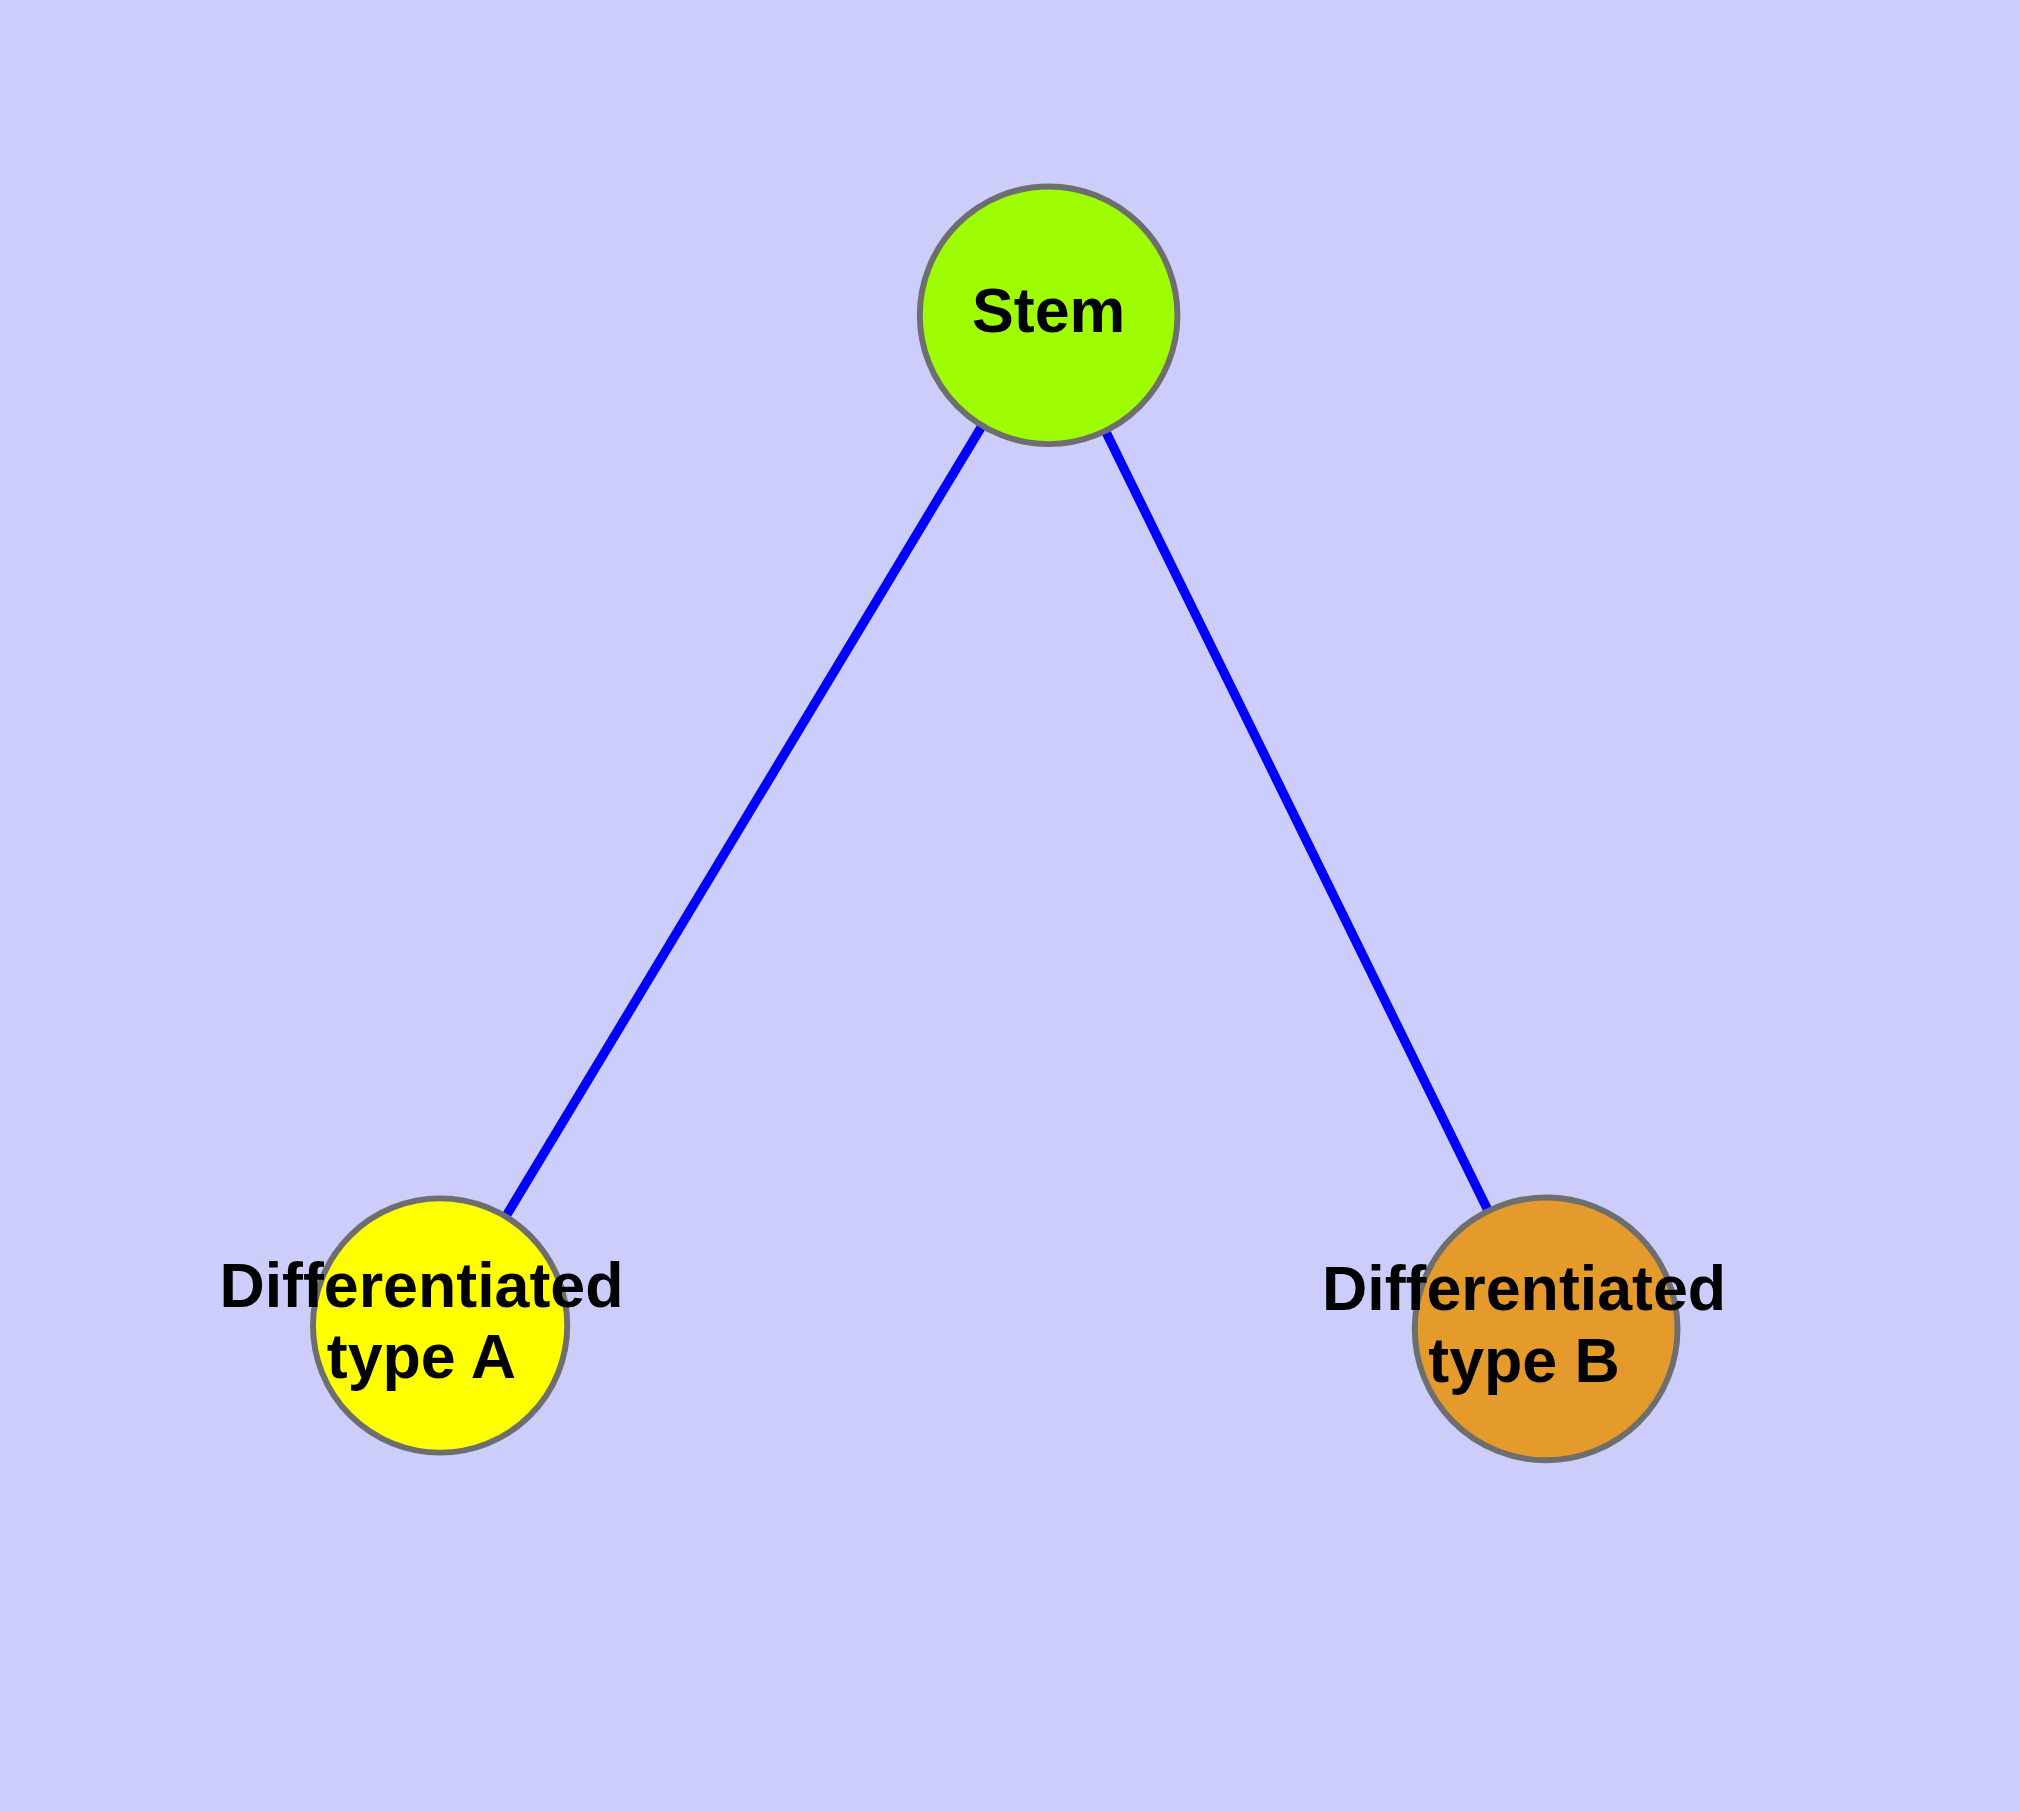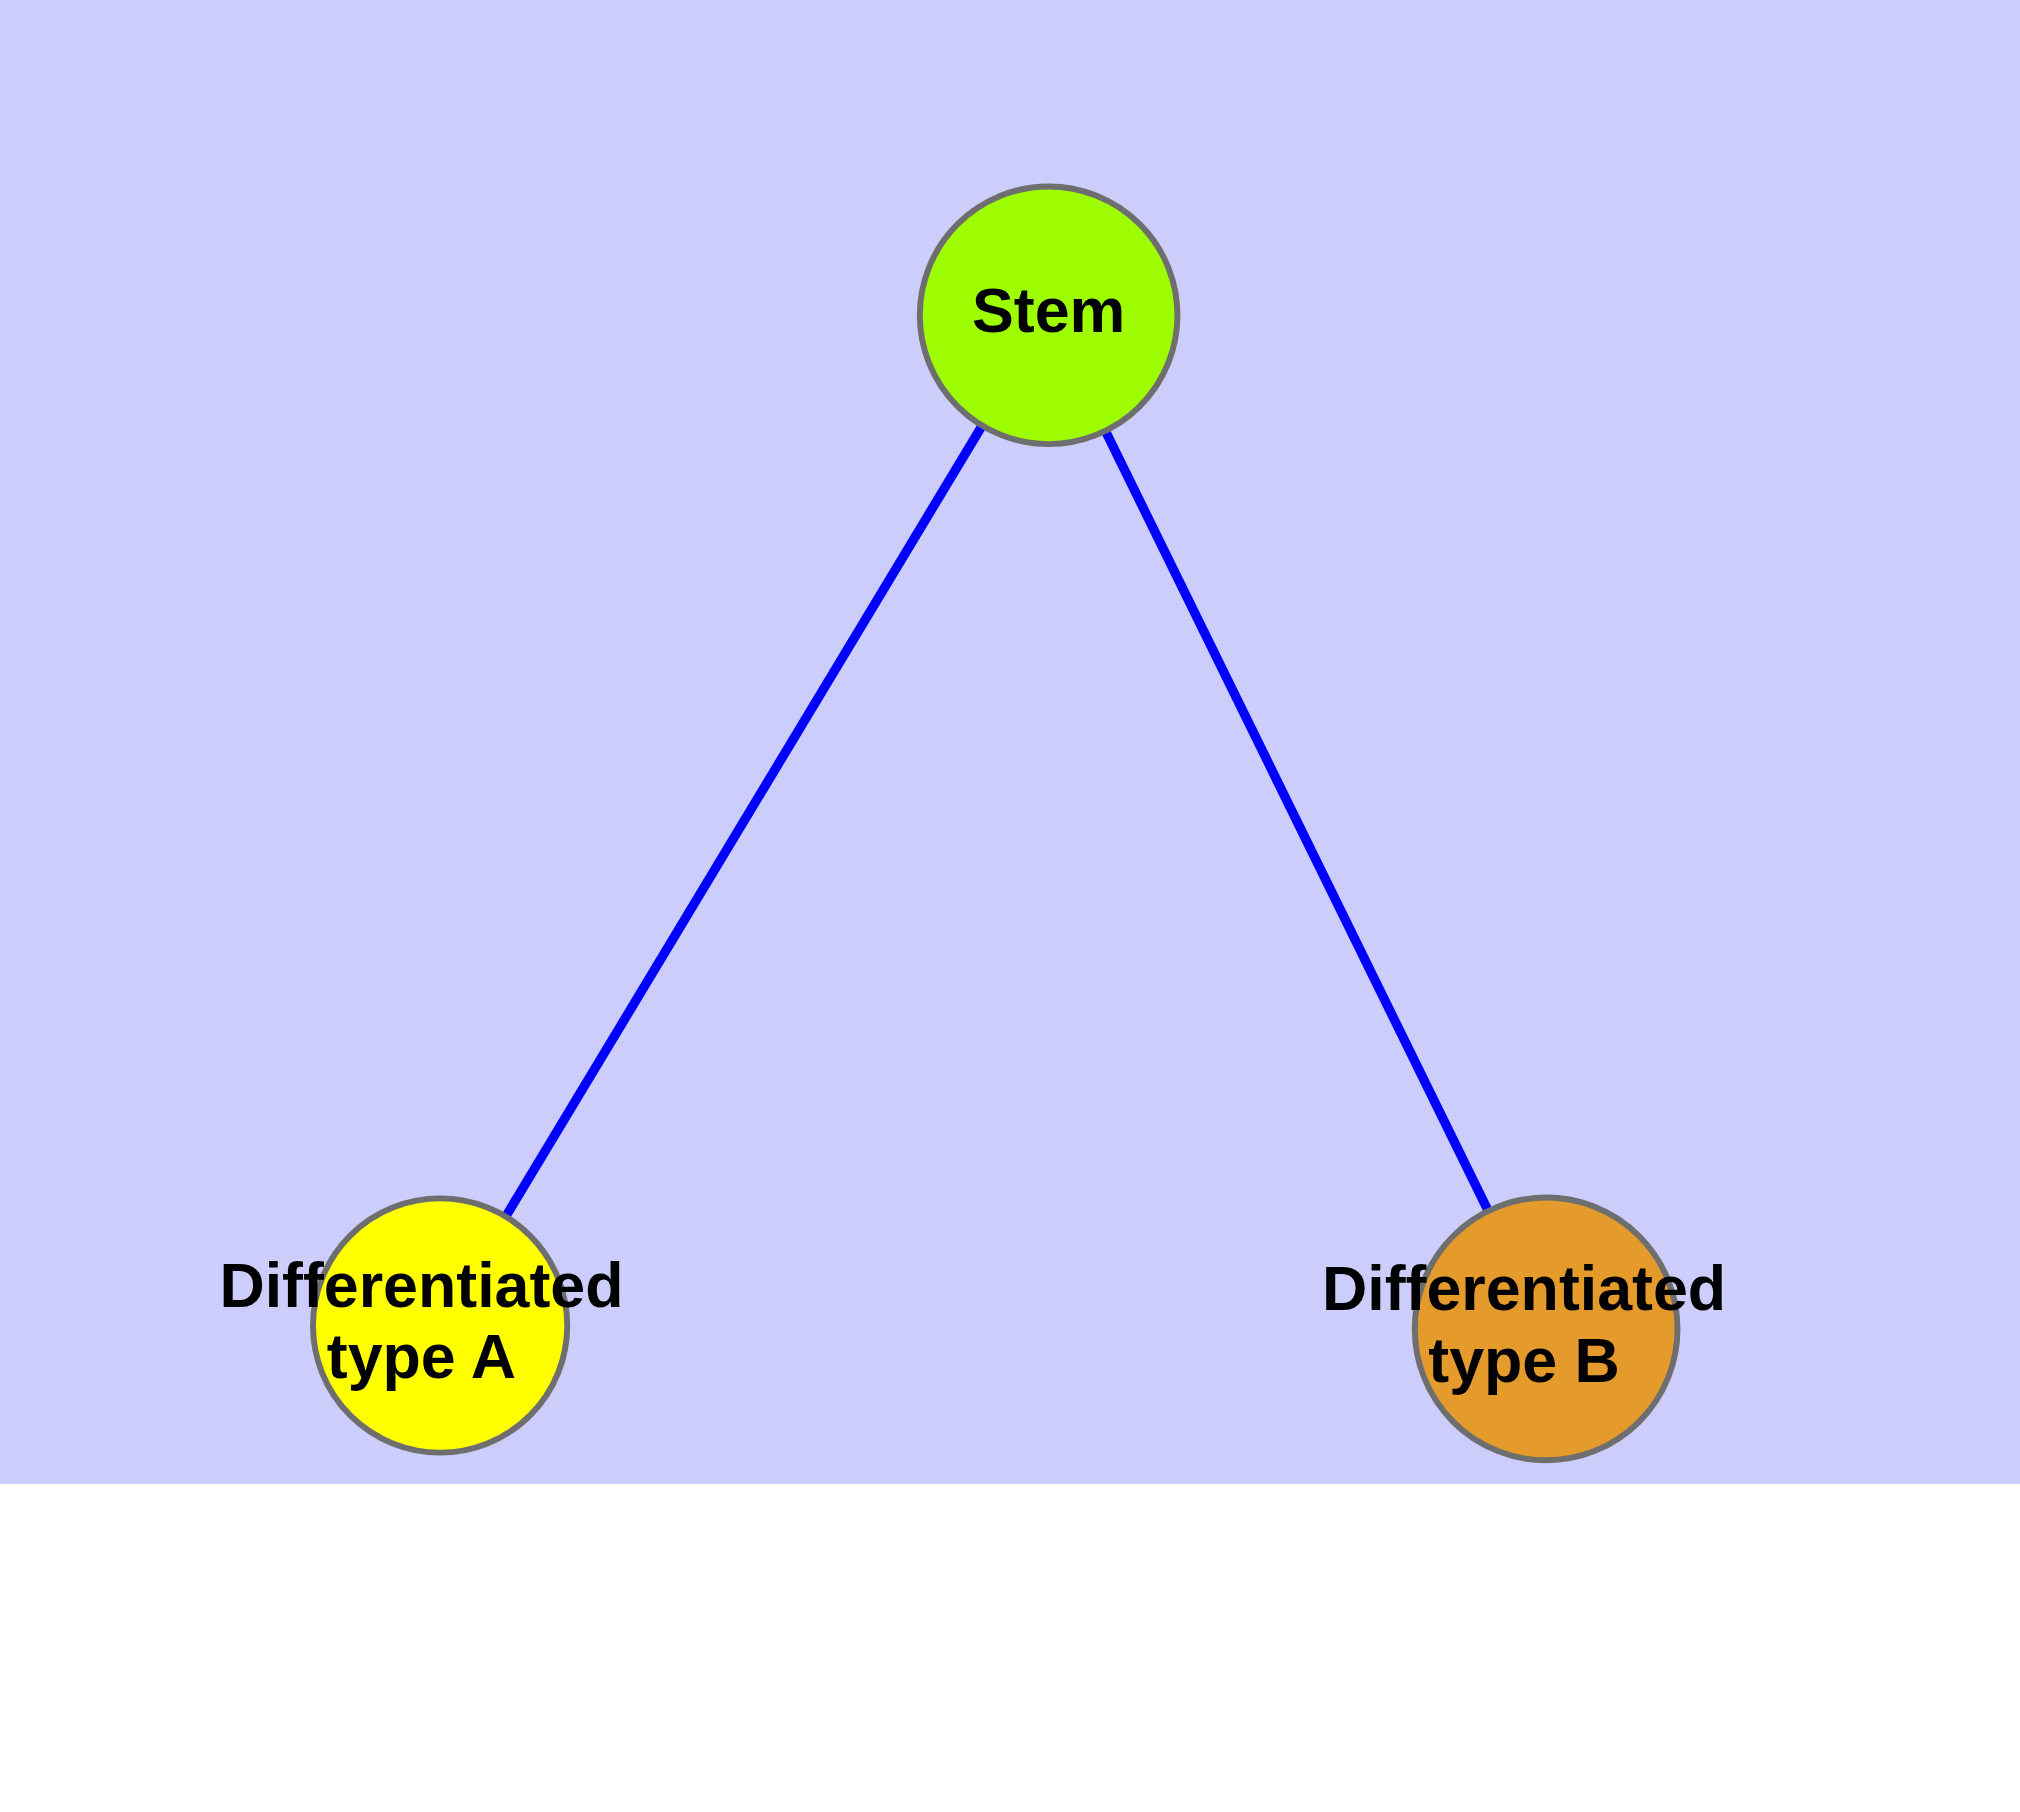--- a/index.html
+++ b/index.html
@@ -4,21 +4,21 @@
 <title>Cell Differentiation Graph</title>
 <style>
   html, body {
     margin: 0;
     padding: 0;
     background: #ffffff;
   }
   #canvas-root {
     position: relative;
     width: 2021px;
-    height: 1484px;
+    height: 1812px;
     background: #cccdfa;
     overflow: hidden;
     font-family: "Liberation Sans", "DejaVu Sans", sans-serif;
   }
   #graph-svg {
     position: absolute;
     left: 0;
     top: 0;
     width: 2021px;
     height: 1812px;

